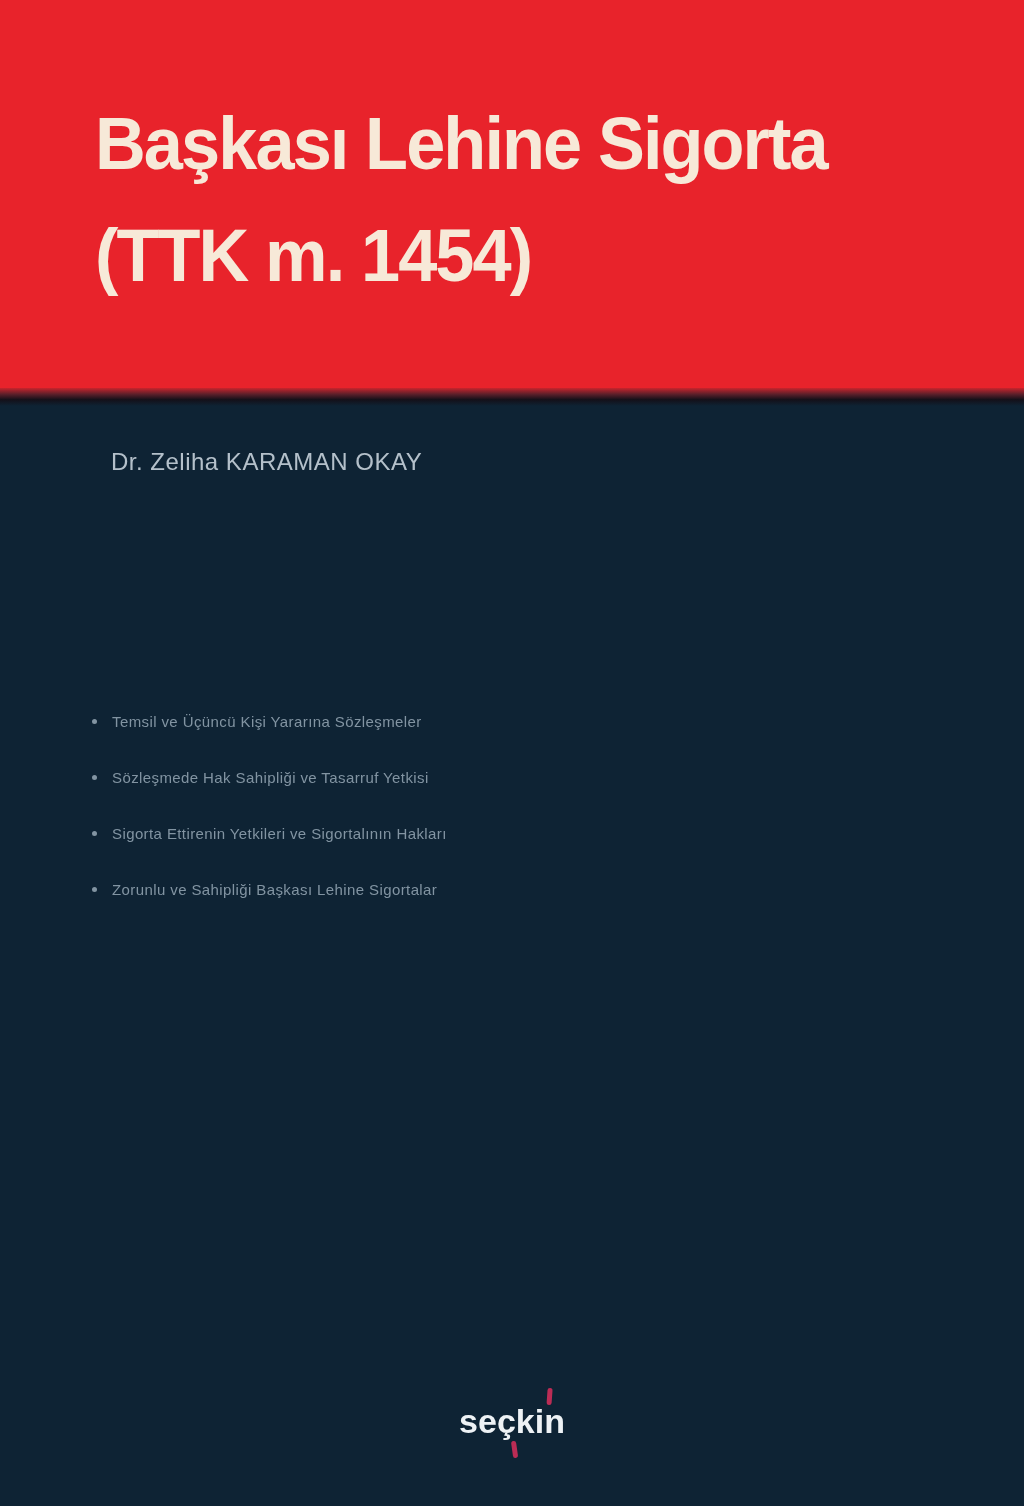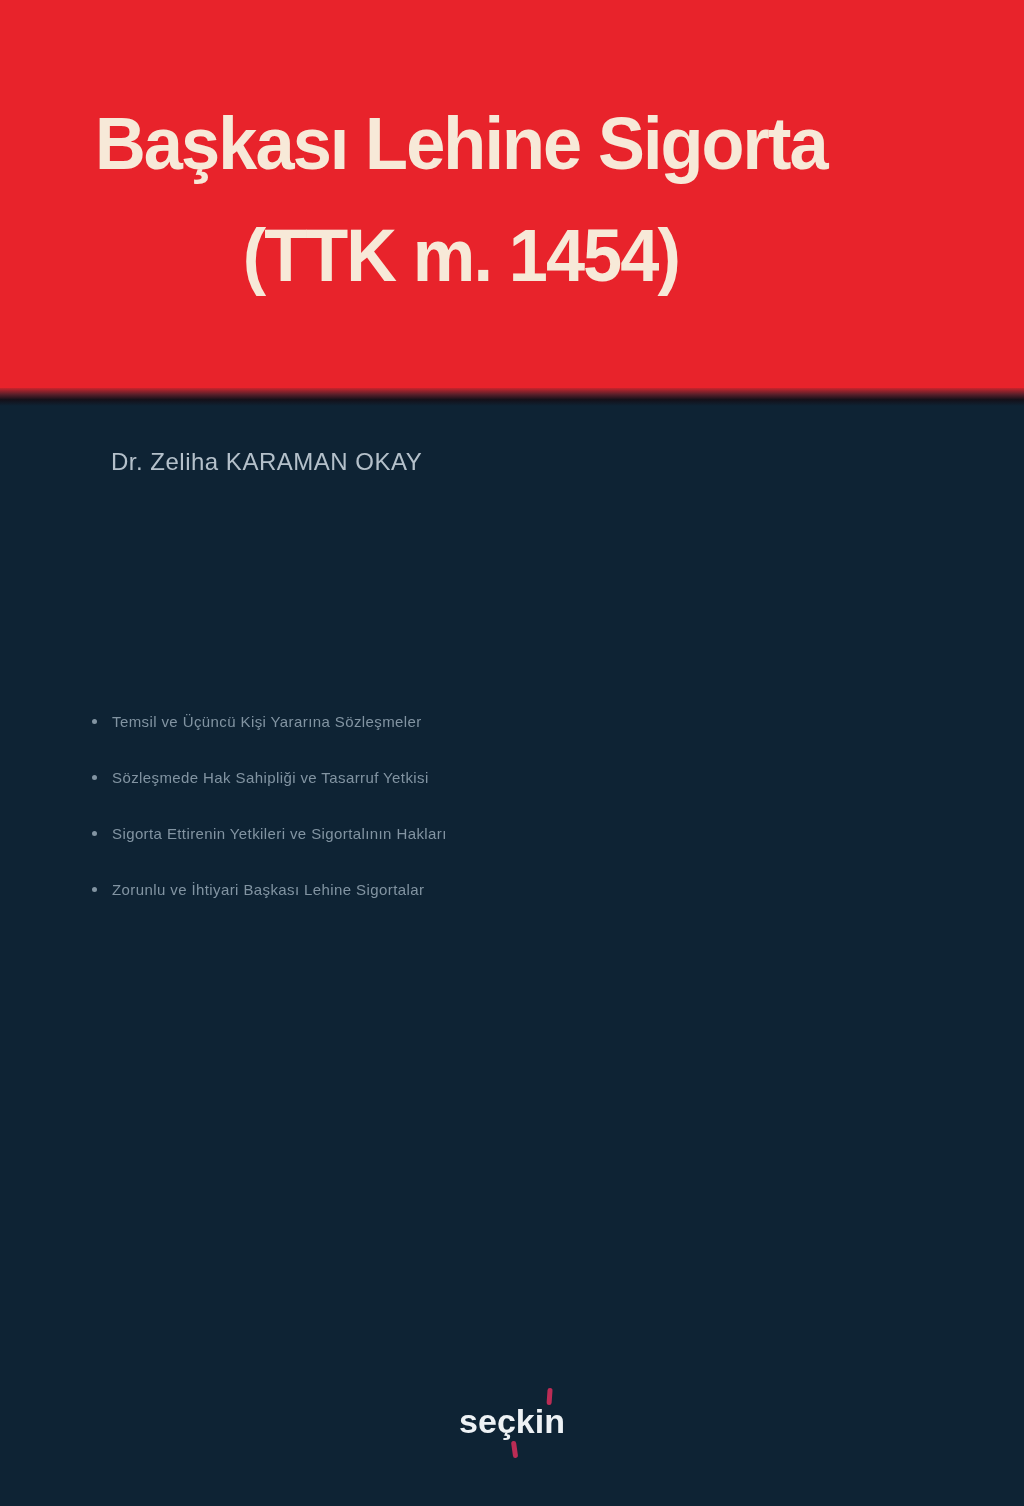--- a/index.html
+++ b/index.html
@@ -14,21 +14,20 @@
   *{margin:0;padding:0;box-sizing:border-box;}
   html,body{background:#222;}
   body{font-family:"Liberation Sans", sans-serif;}
   .cover{
     position:relative;
     width:1024px;
     height:1506px;
     margin:0 auto;
     background:var(--navy);
     overflow:hidden;
-    text-align:center;
   }
   
   .red-block{
     position:absolute;
     top:0;left:0;
     width:100%;
     height:388px;
     background:var(--red);
   }
   .title{
@@ -148,21 +147,21 @@
     <li class="bullet-item">
       <span class="bullet-dot"></span>
       <span>Sözleşmede Hak Sahipliği ve Tasarruf Yetkisi</span>
     </li>
     <li class="bullet-item">
       <span class="bullet-dot"></span>
       <span>Sigorta Ettirenin Yetkileri ve Sigortalının Hakları</span>
     </li>
     <li class="bullet-item">
       <span class="bullet-dot"></span>
-      <span>Zorunlu ve İhtiyari Başkası Lehine Sigortalar</span>
+      <span>Zorunlu ve Sahipliği Başkası Lehine Sigortalar</span>
     </li>
   </ul>
 
   <div class="logo">
     <span class="logo-text">seçkin</span>
     <span class="logo-accent logo-accent-i"></span>
     <span class="logo-accent logo-accent-c"></span>
   </div>
 
 </div>

